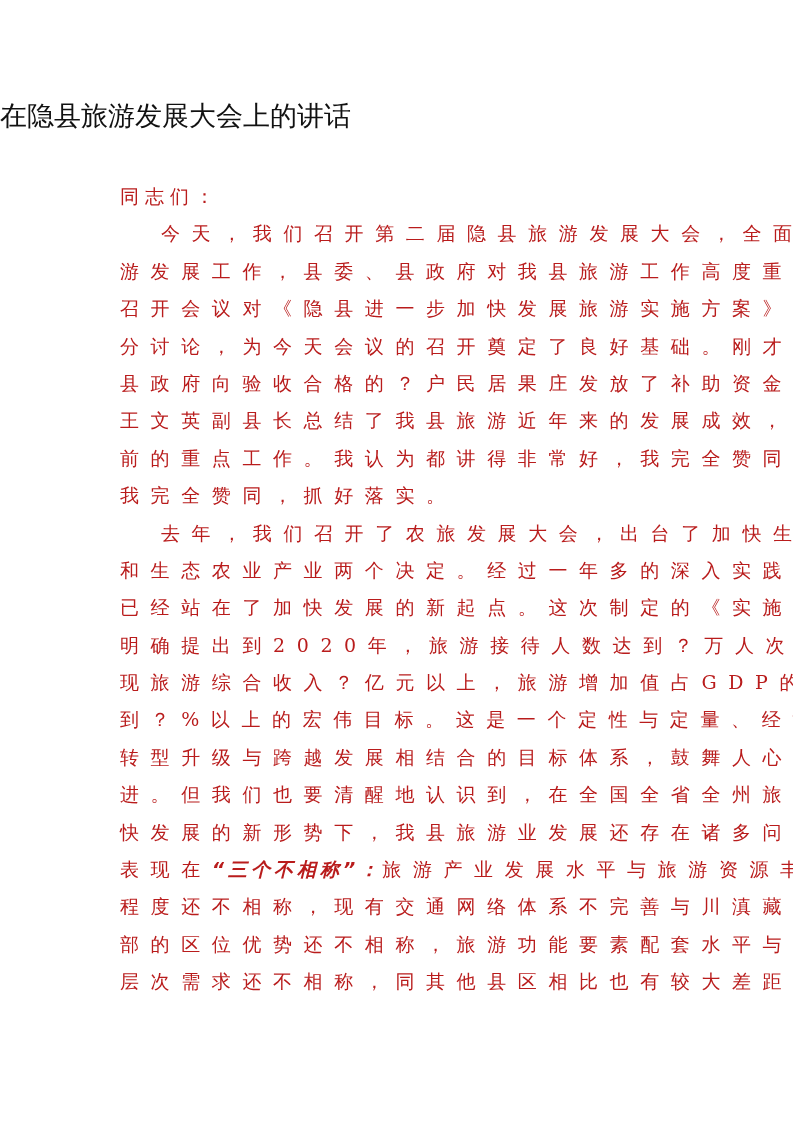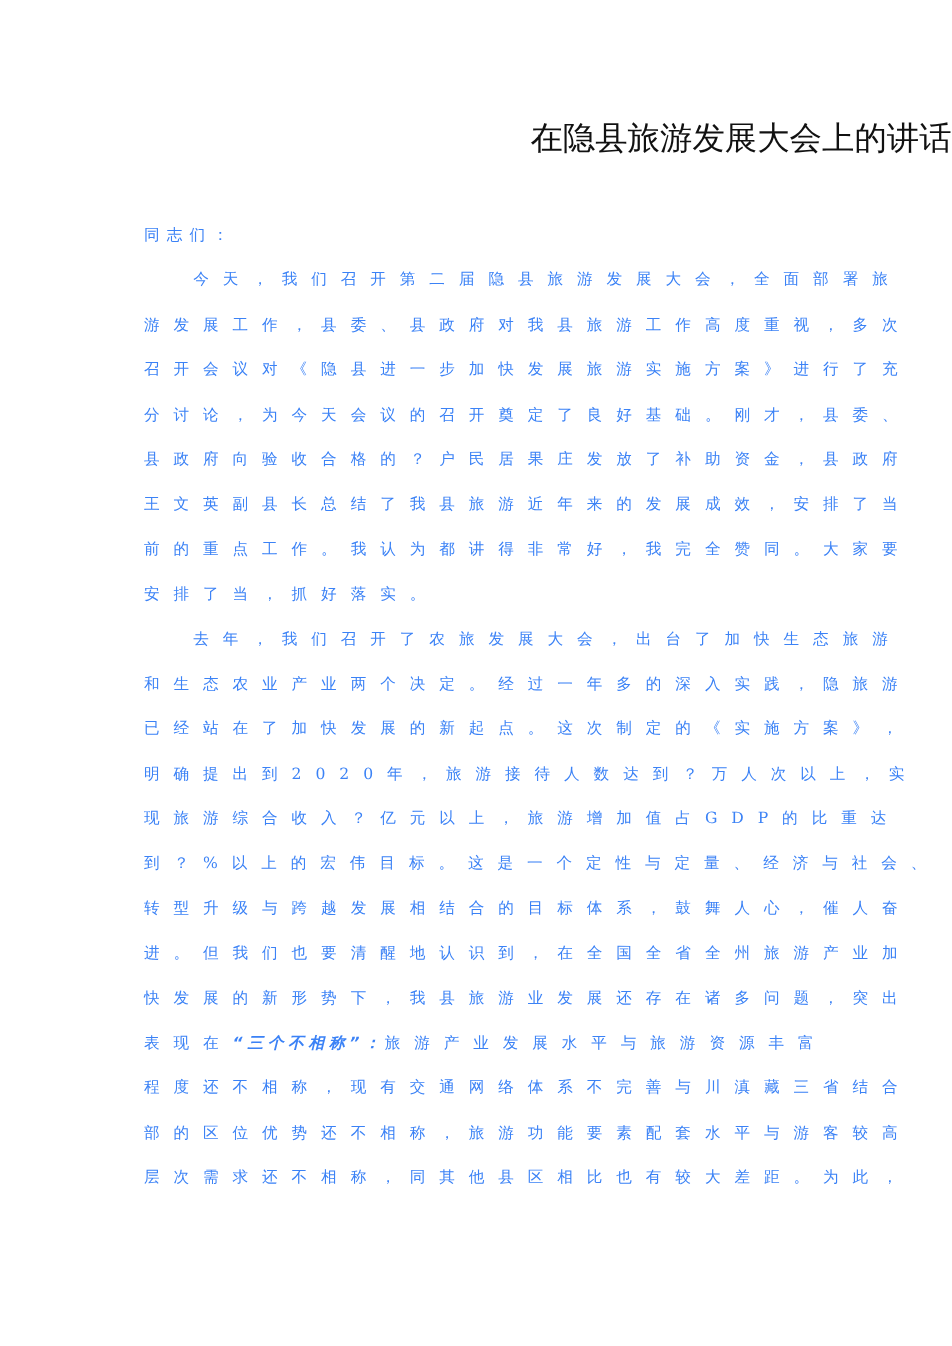--- a/index.html
+++ b/index.html
@@ -3,30 +3,30 @@
 <meta charset="utf-8">
 <style>
   html, body { margin: 0; padding: 0; background: #ffffff; }
   body { width: 793px; height: 1122px; position: relative; overflow: hidden; }
   .page {
     position: absolute; left: 0; top: 0; width: 793px; height: 1122px;
     background: #ffffff;
   }
   .title {
     position: absolute; left: 0; top: 96px; width: 793px;
-    text-align: right;
+    text-align: left;
     font-family: "DejaVu Sans", sans-serif;
     font-size: 27px; line-height: 40px; color: #111111;
     letter-spacing: 0px;
   }
   .body-text {
     position: absolute; left: 120px; top: 178px; width: 560px;
     font-family: "DejaVu Serif", serif;
-    font-size: 13px;
-    color: #3b82f6;
+    font-size: 19px;
+    color: #b91c1c;
   }
   .line {
     height: 37.4px; line-height: 37.4px;
     white-space: nowrap;
     letter-spacing: 11.6px;
   }
   .line.indent { padding-left: 41px; }
   .line.salutation { letter-spacing: 6px; }
   .bold { font-weight: bold; font-family: "DejaVu Sans", sans-serif; letter-spacing: 4px; font-style: italic; }
 </style>
@@ -40,21 +40,21 @@
     <div class="line salutation">同志们：</div>
 
     <div>
       <div class="line indent">今天，我们召开第二届隐县旅游发展大会，全面部署旅</div>
       <div class="line">游发展工作，县委、县政府对我县旅游工作高度重视，多次</div>
       <div class="line">召开会议对《隐县进一步加快发展旅游实施方案》进行了充</div>
       <div class="line">分讨论，为今天会议的召开奠定了良好基础。刚才，县委、</div>
       <div class="line">县政府向验收合格的？户民居果庄发放了补助资金，县政府</div>
       <div class="line">王文英副县长总结了我县旅游近年来的发展成效，安排了当</div>
       <div class="line">前的重点工作。我认为都讲得非常好，我完全赞同。大家要</div>
-      <div class="line">安排了当，抓好落实。</div>
+      <div class="line">我完全赞同，抓好落实。</div>
     </div>
 
     <div>
       <div class="line indent">去年，我们召开了农旅发展大会，出台了加快生态旅游</div>
       <div class="line">和生态农业产业两个决定。经过一年多的深入实践，隐旅游</div>
       <div class="line">已经站在了加快发展的新起点。这次制定的《实施方案》，</div>
       <div class="line">明确提出到2020年，旅游接待人数达到？万人次以上，实</div>
       <div class="line">现旅游综合收入？亿元以上，旅游增加值占GDP的比重达</div>
       <div class="line">到？%以上的宏伟目标。这是一个定性与定量、经济与社会、</div>
       <div class="line">转型升级与跨越发展相结合的目标体系，鼓舞人心，催人奋</div>

